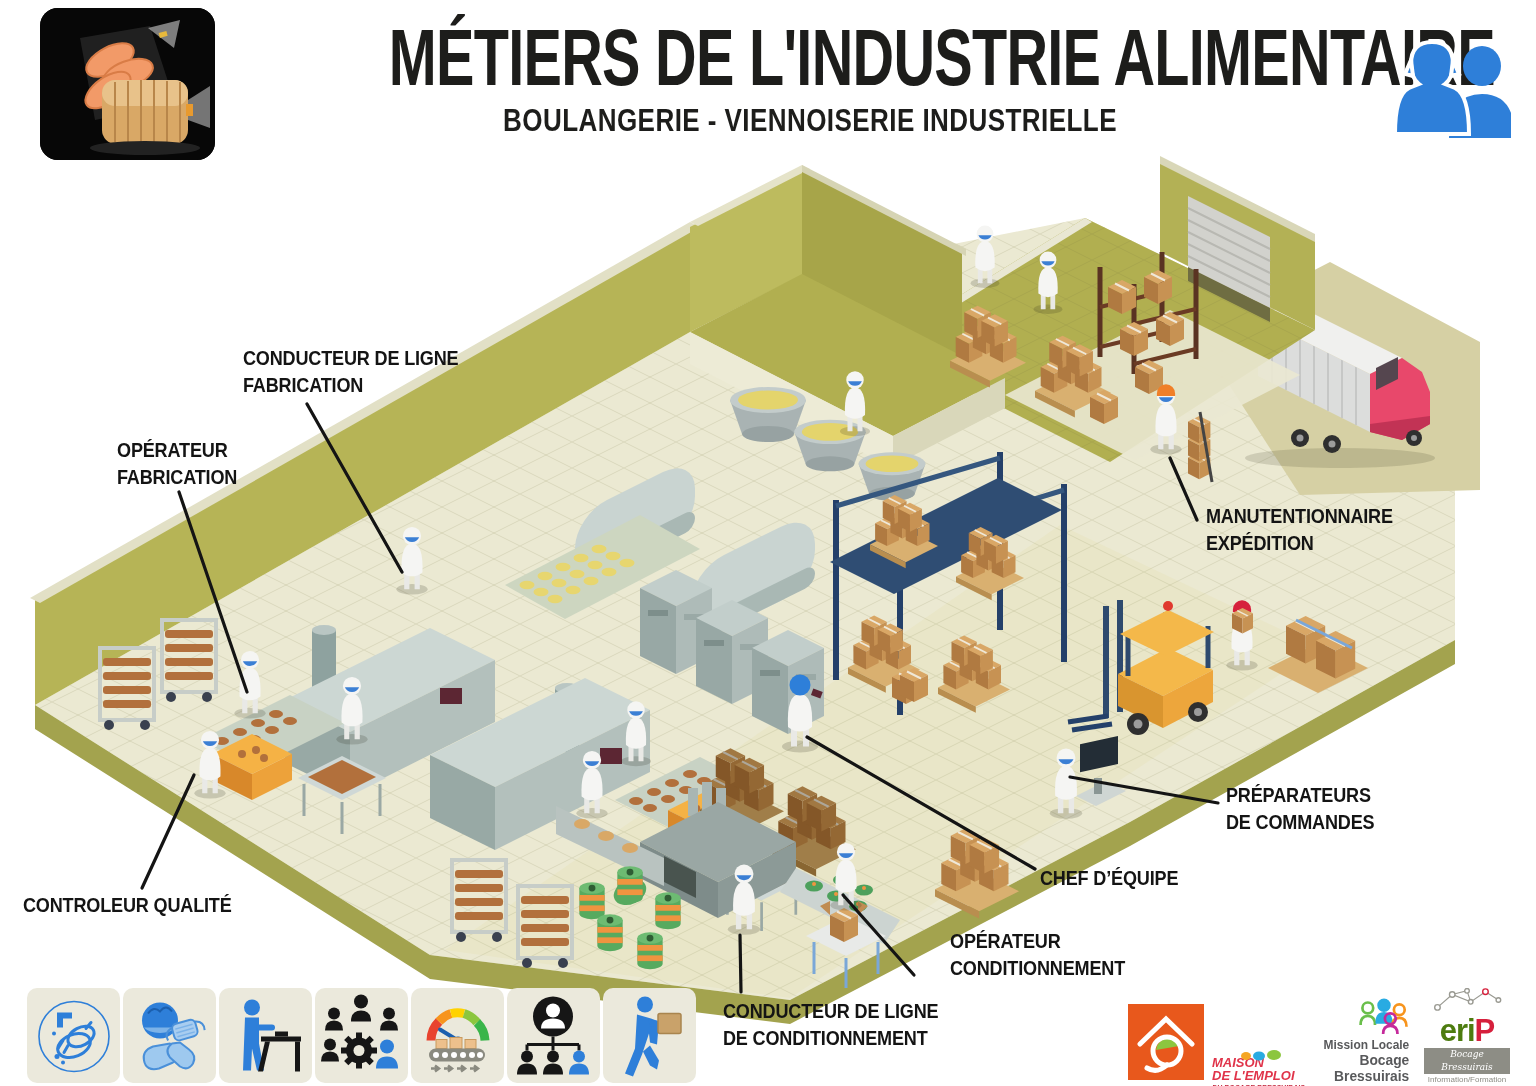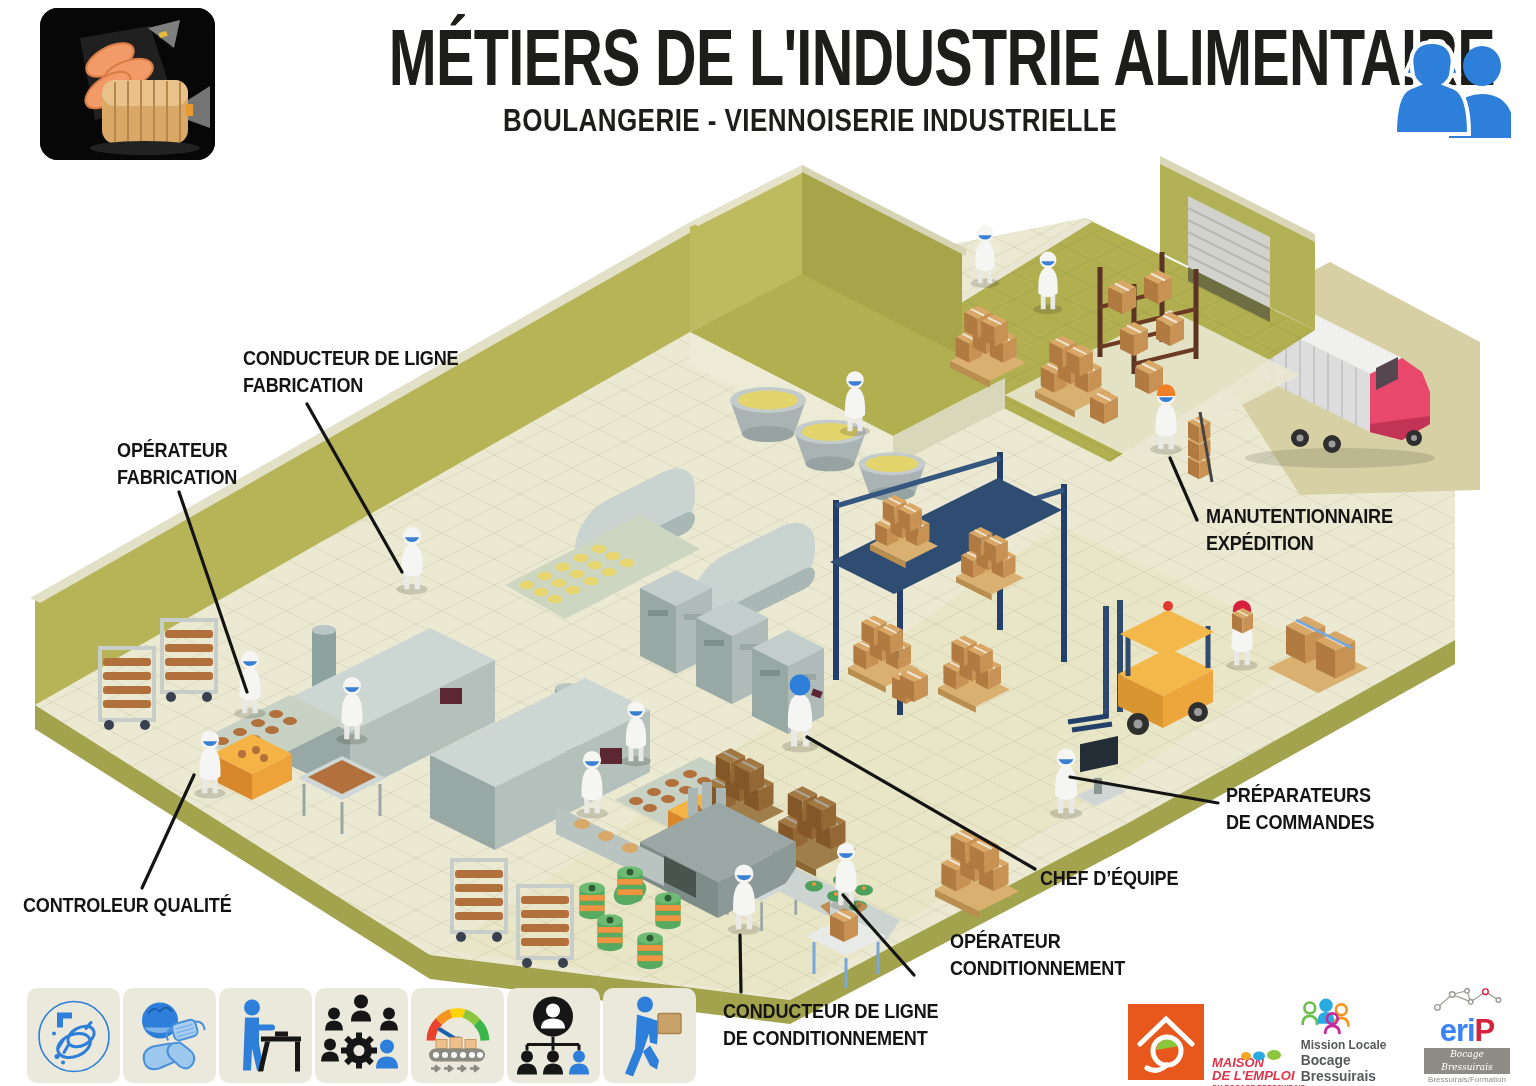--- a/index.html
+++ b/index.html
@@ -28,27 +28,27 @@
   .tile svg{width:93px;height:95px;display:block;}
   .t0{left:27px}.t1{left:123px}.t2{left:219px}.t3{left:315px}.t4{left:411px}.t5{left:507px}.t6{left:603px}
   
   .lg-me{position:absolute;left:1128px;top:1004px;width:170px;height:78px;}
   .lg-me .sq{position:absolute;left:0;top:0;width:76px;height:76px;background:#e8581c;}
   .lg-me .tx{position:absolute;left:84px;top:4px;width:100px;font-style:italic;font-weight:bold;color:#e0344a;}
   .lg-me .l1{font-size:13px;line-height:13px;margin-top:48px;}
   .lg-me .l2{font-size:13px;line-height:14px;}
   .lg-me .l3{font-size:7px;line-height:9px;color:#c2273d;}
   .lg-me .dots{position:absolute;left:110px;top:44px;}
-  .lg-ml{position:absolute;left:1296px;top:998px;width:118px;height:86px;text-align:left;color:#58595b;}
+  .lg-ml{position:absolute;left:1296px;top:998px;width:118px;height:86px;text-align:right;color:#58595b;}
   .lg-ml .ppl{height:36px;}
   .lg-ml .l1{font-size:13px;line-height:14px;font-weight:bold;transform:scaleX(.92);}
   .lg-ml .l2{font-size:15px;line-height:16px;font-weight:bold;transform:scaleX(.92);}
   .lg-er{position:absolute;left:1424px;top:988px;width:86px;height:96px;text-align:center;}
   .lg-er .brand{font-weight:bold;font-size:31px;line-height:30px;letter-spacing:-1px;}
-  .lg-er .bg{color:#3b82f6}.lg-er .br{color:#d6203c}
+  .lg-er .bg{color:#4d7c0f}.lg-er .br{color:#d6203c}
   .lg-er .ban{background:#8d8d85;color:#fff;font-size:9px;line-height:13px;font-style:italic;
               font-family:"DejaVu Serif",serif;margin-top:2px;}
   .lg-er .sub{color:#8d8d85;font-size:8px;line-height:11px;}
 </style>
 </head>
 <body>
 
 <div class="page">
 
   <div class="hdr-logo">
@@ -722,17 +722,17 @@
           <circle cx="40" cy="3" r="2.5"></circle>
         <circle cx="44" cy="15" r="2.5"></circle>
           <circle cx="74" cy="13" r="2.5"></circle>
       </g>
       <circle cx="60" cy="4" r="3" fill="#fff" stroke="#d6203c" stroke-width="1.5"></circle>
     </svg>
     <div class="brand">
       <span class="bg">eri</span><span class="br">P</span>
     </div>
     <div class="ban">Bocage Bressuirais</div>
-    <div class="sub">Bressuirais/Formation</div>
+    <div class="sub">Information/Formation</div>
     
   </div>
 
 </div>
 
 </body></html>

